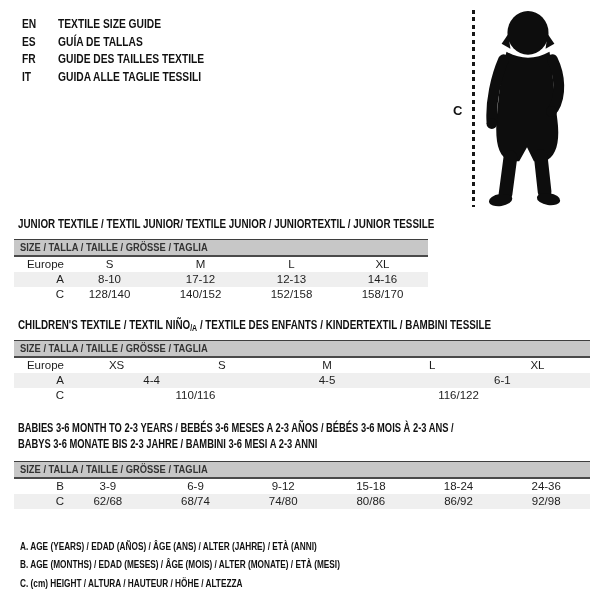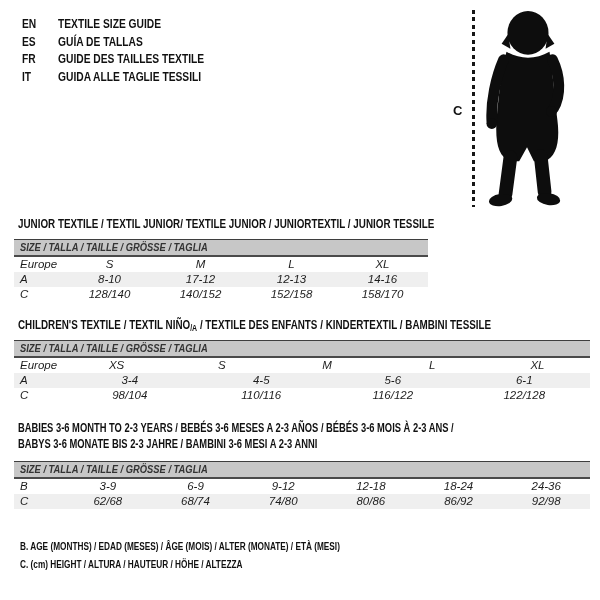--- a/index.html
+++ b/index.html
@@ -22,30 +22,30 @@
 
   
   .sec-title{position:absolute;left:18px;font-size:12px;font-weight:bold;white-space:nowrap;
              transform:scaleX(0.82);transform-origin:0 0;}
   .st1{top:217px;}
   .st2{top:318px;}
   .st3{top:421px;line-height:15.5px;transform:scaleX(0.78);}
   .subscript{font-size:8.5px;vertical-align:-2px;}
 
   
-  .table{position:absolute;left:14px;font-style:italic;}
+  .table{position:absolute;left:14px;}
   .t1{top:239px;width:414px;}
   .t2{top:340px;width:576px;}
   .t3{top:461px;width:576px;}
   .size-bar{height:15px;line-height:15px;background:var(--header-bar,#c7c7c7);
     border-top:1px solid #3e3e3e;border-bottom:2px solid #4a4a4a;
     padding-left:6px;font-weight:bold;font-size:11px;color:#333;}
   .trow{display:flex;height:15px;line-height:15px;font-size:11.5px;color:#1d1d1d;}
   .trow.shaded{background:var(--row-shade,#efefef);}
-  .tlabel{width:50px;padding-left:6px;box-sizing:border-box;}
+  .tlabel{width:50px;padding-left:6px;box-sizing:border-box;text-align:right;}
   .tcell{flex:1;text-align:center;}
 
   
   .footnotes{position:absolute;left:20px;top:537px;}
   .fn{height:18.4px;line-height:18.4px;font-size:11px;font-weight:bold;}
 </style>
 </head>
 <body>
 
 <div class="page">
@@ -122,58 +122,56 @@
     <div class="trow">
       <span class="tlabel">Europe</span>
       <span class="tcell">XS</span>
       <span class="tcell">S</span>
       <span class="tcell">M</span>
       <span class="tcell">L</span>
       <span class="tcell">XL</span>
     </div>
     <div class="trow shaded">
       <span class="tlabel">A</span>
-      <span class="tcell">3-4</span>
+      <span class="tcell">4-4</span>
       <span class="tcell">4-5</span>
-      <span class="tcell">5-6</span>
       <span class="tcell">6-1</span>
     </div>
     <div class="trow">
       <span class="tlabel">C</span>
-      <span class="tcell">98/104</span>
       <span class="tcell">110/116</span>
       <span class="tcell">116/122</span>
-      <span class="tcell">122/128</span>
     </div>
   </div>
 
   <div class="sec-title st3">
     <div>BABIES 3-6 MONTH TO 2-3 YEARS / BEBÉS 3-6 MESES A 2-3 AÑOS / BÉBÉS 3-6 MOIS À 2-3 ANS /</div>
     <div>BABYS 3-6 MONATE BIS 2-3 JAHRE / BAMBINI 3-6 MESI A 2-3 ANNI</div>
   </div>
   <div class="table t3">
     <div class="size-bar"><span class="cond85">SIZE / TALLA / TAILLE / GRÖSSE / TAGLIA</span></div>
     <div class="trow">
       <span class="tlabel">B</span>
       <span class="tcell">3-9</span>
       <span class="tcell">6-9</span>
       <span class="tcell">9-12</span>
-      <span class="tcell">12-18</span>
+      <span class="tcell">15-18</span>
       <span class="tcell">18-24</span>
       <span class="tcell">24-36</span>
     </div>
     <div class="trow shaded">
       <span class="tlabel">C</span>
       <span class="tcell">62/68</span>
       <span class="tcell">68/74</span>
       <span class="tcell">74/80</span>
       <span class="tcell">80/86</span>
       <span class="tcell">86/92</span>
       <span class="tcell">92/98</span>
     </div>
   </div>
 
   <div class="footnotes">
+    <div class="fn"><span class="cond75">A. AGE (YEARS) / EDAD (AÑOS) / ÂGE (ANS) / ALTER (JAHRE) / ETÀ (ANNI)</span></div>
     <div class="fn"><span class="cond75">B. AGE (MONTHS) / EDAD (MESES) / ÂGE (MOIS) / ALTER (MONATE) / ETÀ (MESI)</span></div>
     <div class="fn"><span class="cond75">C. (cm) HEIGHT / ALTURA / HAUTEUR / HÖHE / ALTEZZA</span></div>
   </div>
 
 </div>
 
 </body></html>

